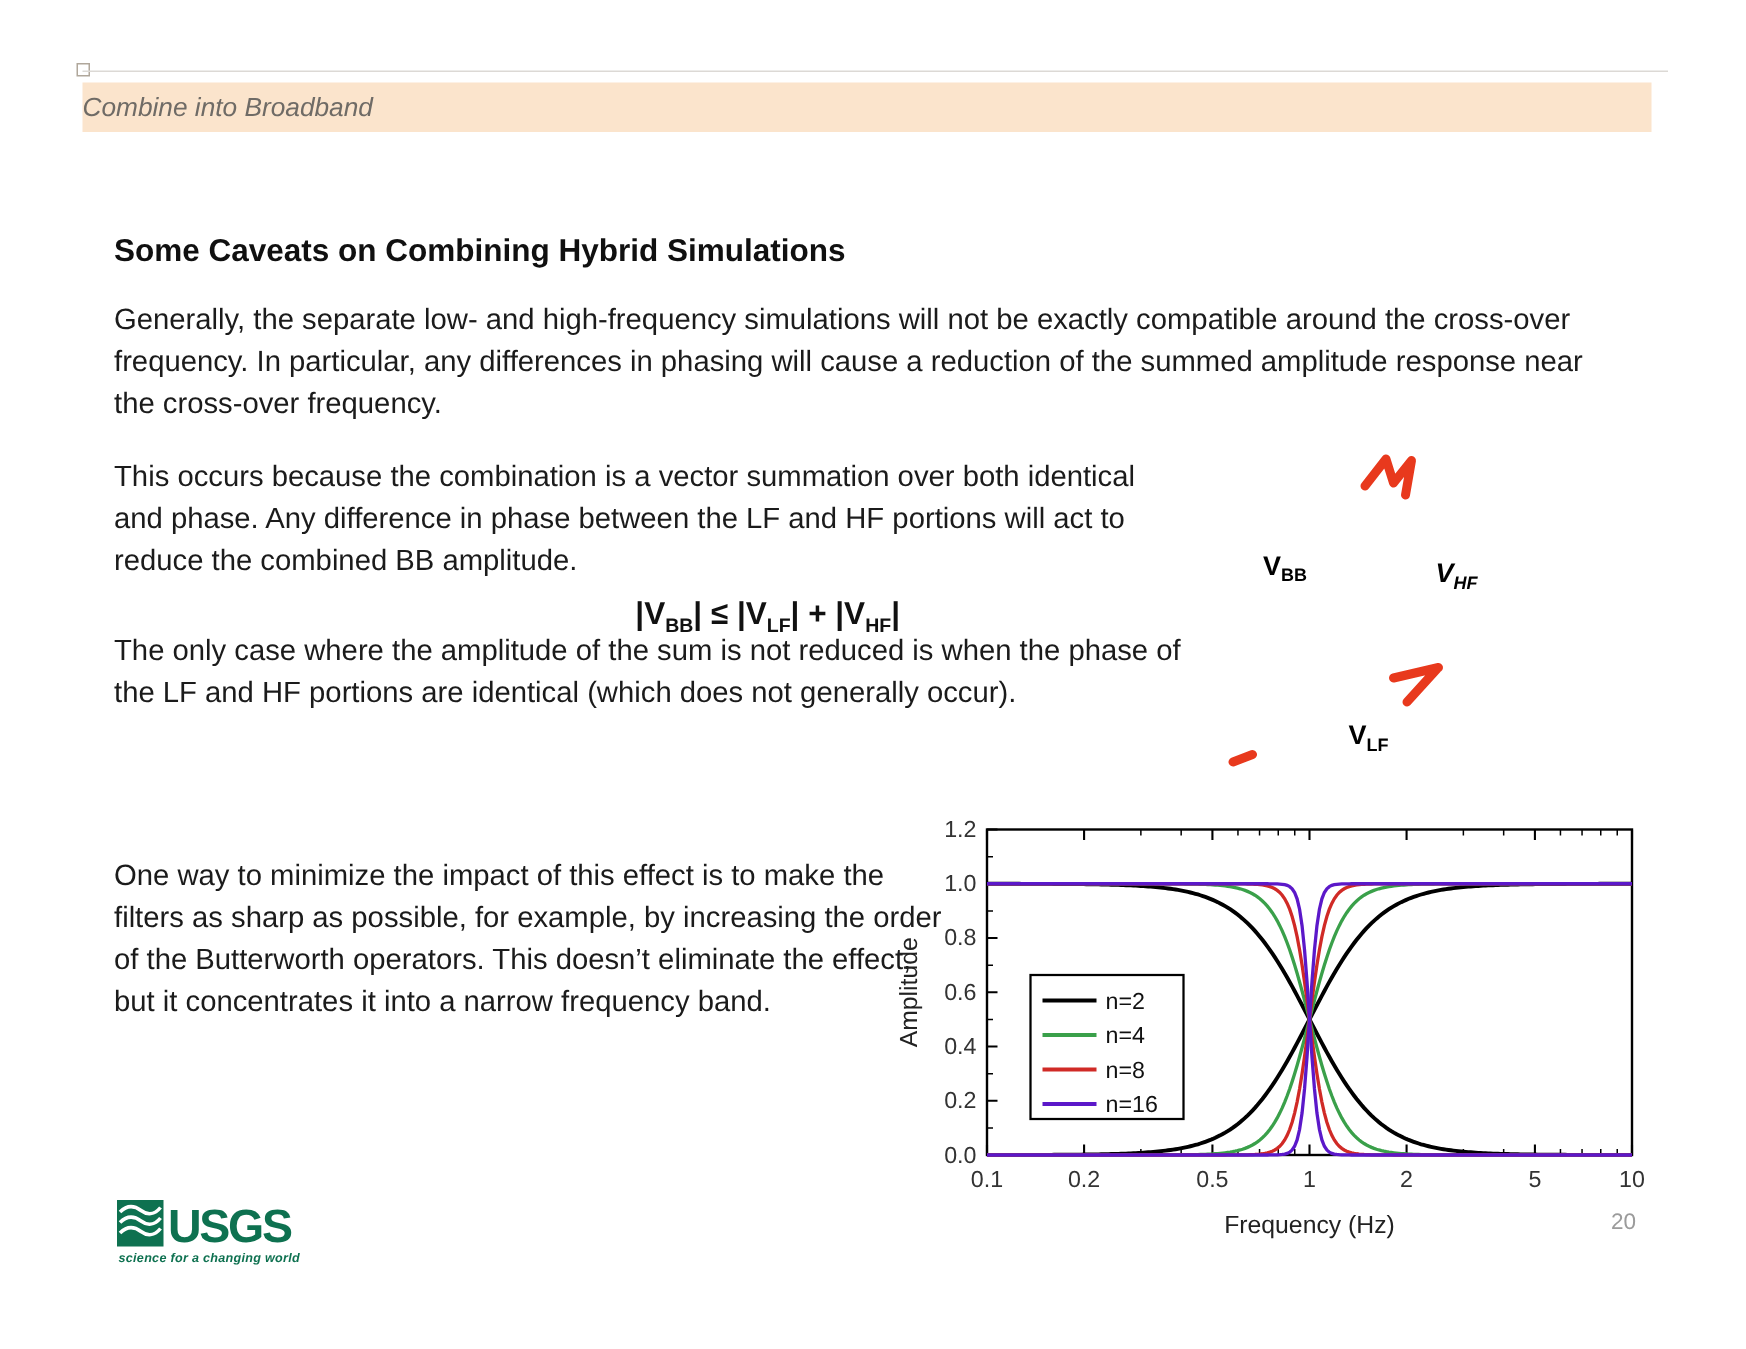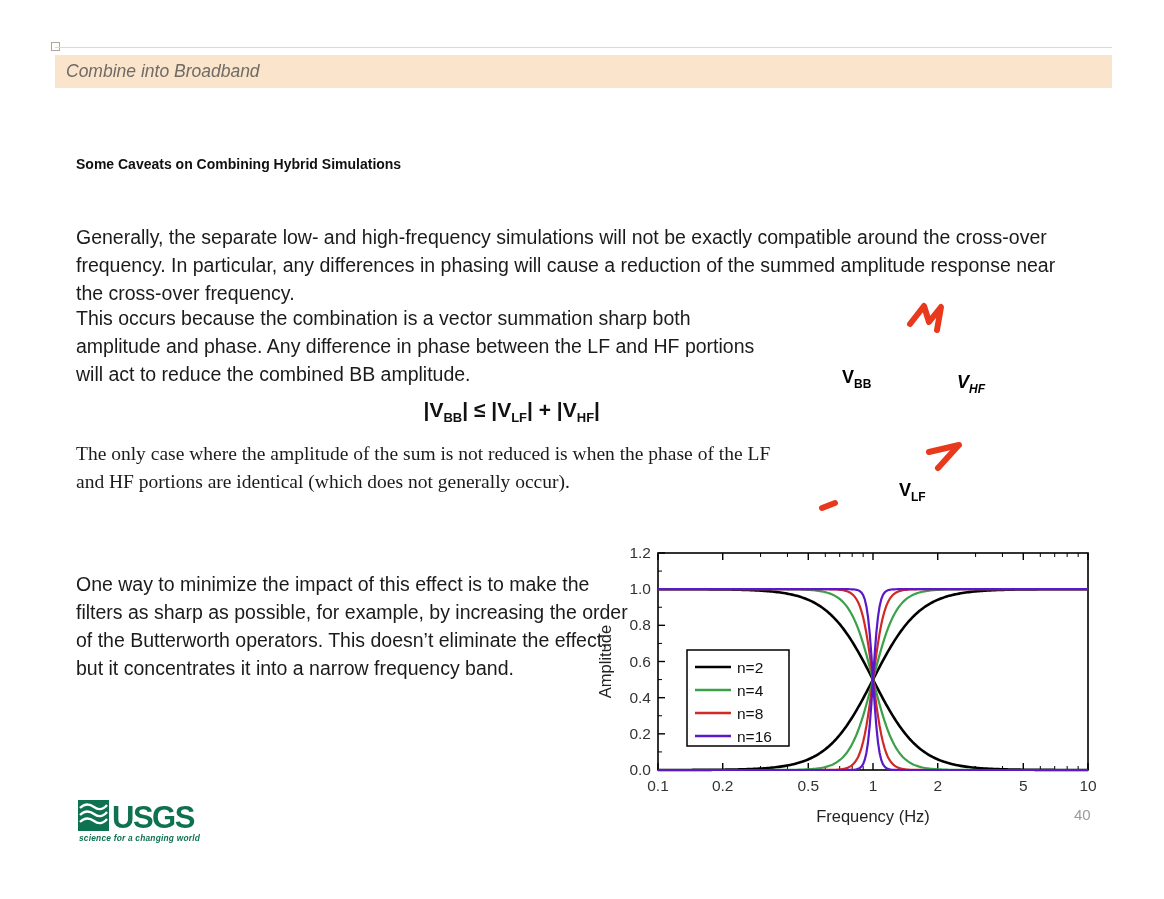--- a/index.html
+++ b/index.html
@@ -1,24 +1,24 @@
 <!DOCTYPE html>
 <html><head>
 <meta charset="utf-8">
 <style>
   html,body{margin:0;padding:0;background:#ffffff;}
   .slide{position:relative;width:1164px;height:899px;background:#ffffff;
          font-family:"Liberation Sans",sans-serif;overflow:hidden;}
   .abs{position:absolute;}
   .hairline{height:1px;background:#dcd9d5;}
   .handle{width:7px;height:7px;background:#fff;border:1px solid #b0a79b;}
-  .header-bar{background:#fbe4cc;height:33px;line-height:33px;padding-left:11px;
+  .header-bar{background:#fbe4cc;height:33px;line-height:33px;
               font-style:italic;font-size:17.5px;color:#6f6b66;}
   .slide-title{font-size:34px;font-weight:bold;color:#8c191c;letter-spacing:-0.3px;white-space:nowrap;}
-  .subtitle{font-size:14px;font-weight:bold;color:#101010;}
+  .subtitle{font-size:21px;font-weight:bold;color:#101010;}
   .body-text{font-size:19.5px;line-height:28px;color:#1b1b1b;}
   .formula{font-size:21px;font-weight:bold;color:#111;text-align:right;white-space:nowrap;}
   .formula sub{font-size:13px;font-weight:bold;}
   .vlabel{font-size:18px;font-weight:bold;color:#000000;white-space:nowrap;}
   .vlabel sub{font-size:12px;font-weight:bold;}
   .page-number{font-size:15px;color:#9b9b9b;}
   svg{font-family:"Liberation Sans",sans-serif;}
 </style>
 </head>
 <body>
@@ -27,26 +27,26 @@
 
   <div class="abs handle" style="left:51px;top:42px;"></div>
   <div class="abs hairline" style="left:55px;top:47px;width:1057px;"></div>
 
   <div class="abs header-bar" style="left:55px;top:55px;width:1046px;">
     <span>Combine into Broadband</span>
   </div>
 
   <div class="abs subtitle" style="left:76px;top:156px;">Some Caveats on Combining Hybrid Simulations</div>
 
-  <div class="abs body-text" style="left:76px;top:199px;width:1005px;margin-top:24px;">Generally, the separate low- and high-frequency simulations will not be exactly compatible around the cross-over frequency.  In particular, any differences in phasing will cause a reduction of the summed amplitude response near the cross-over frequency.</div>
-  <div class="abs body-text" style="left:76px;top:304px;width:695px;">This occurs because the combination is a vector summation sharp both amplitude and phase.  Any difference in phase between the LF and HF portions will act to reduce the combined BB amplitude.</div>
+  <div class="abs body-text" style="left:76px;top:199px;width:1005px;">Generally, the separate low- and high-frequency simulations will not be exactly compatible around the cross-over frequency.  In particular, any differences in phasing will cause a reduction of the summed amplitude response near the cross-over frequency.</div>
+  <div class="abs body-text" style="left:76px;top:304px;width:695px;">This occurs because the combination is a vector summation over both identical and phase.  Any difference in phase between the LF and HF portions will act to reduce the combined BB amplitude.</div>
 
   <div class="abs formula" style="left:290px;top:398px;width:310px;"><span>|V</span><sub>BB</sub><span>| ≤ |V</span><sub>LF</sub><span>| + |V</span><sub>HF</sub><span>|</span></div>
 
-  <div class="abs body-text" style="left:76px;top:440px;width:715px;font-family:Liberation Serif, serif;">The only case where the amplitude of the sum is not reduced is when the phase of the LF and HF portions are identical (which does not generally occur).</div>
+  <div class="abs body-text" style="left:76px;top:420px;width:715px;">The only case where the amplitude of the sum is not reduced is when the phase of the LF and HF portions are identical (which does not generally occur).</div>
   <div class="abs body-text" style="left:76px;top:570px;width:560px;">One way to minimize the impact of this effect is to make the filters as sharp as possible, for example, by increasing the order of the Butterworth operators. This doesn’t eliminate the effect, but it concentrates it into a narrow frequency band.</div>
 
   <div class="abs vlabel" style="left:842px;top:367px;"><span>V</span><sub>BB</sub></div>
   <div class="abs vlabel" style="left:957px;top:372px;font-style:italic;"><span>V</span><sub>HF</sub></div>
   <div class="abs vlabel" style="left:899px;top:480px;"><span>V</span><sub>LF</sub></div>
 
   <svg class="abs" style="left:805px;top:290px;" width="180" height="230" viewBox="0 0 180 230">
     <g fill="none" stroke-linecap="round" stroke-linejoin="round" stroke="#e8391d">
       <path d="M105 34 L119 16 L124 32 L136 17 L132 40" stroke-width="6"></path>
       <path d="M124 162 L154 155 M153 156 L133 178" stroke-width="6"></path>
@@ -150,15 +150,15 @@
       <g fill="none" stroke="#ffffff" stroke-width="2.4">
         <path d="M2 11 C7 6, 12 7, 16 10 C20 13, 25 13, 29 8"></path>
         <path d="M2 18 C7 13, 12 14, 16 17 C20 20, 25 20, 29 15"></path>
         <path d="M2 25 C7 20, 12 21, 16 24 C20 27, 25 27, 29 22"></path>
       </g>
       <text x="34" y="31" font-size="31" font-weight="bold" letter-spacing="-1.5">USGS</text>
       <text x="1" y="44" font-size="8.4" font-weight="bold" font-style="italic" letter-spacing="0.2">science for a changing world</text>
     </g>
   </svg>
 
-  <div class="abs page-number" style="left:1074px;top:806px;">40</div>
+  <div class="abs page-number" style="left:1074px;top:806px;">20</div>
 
 </div>
 
 </body></html>

